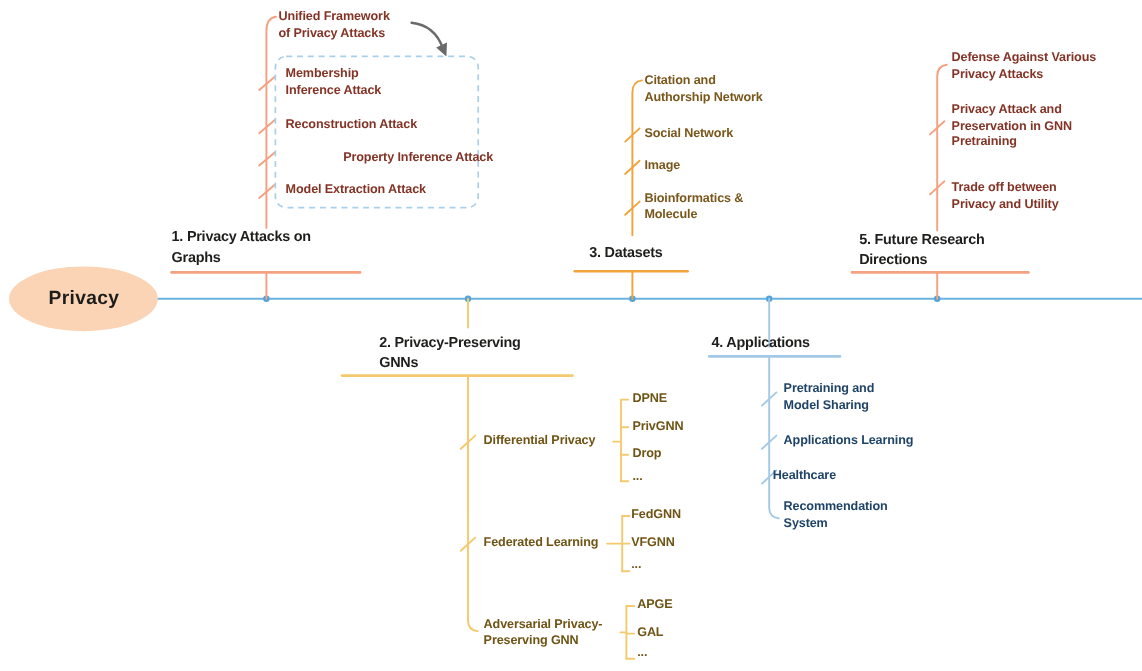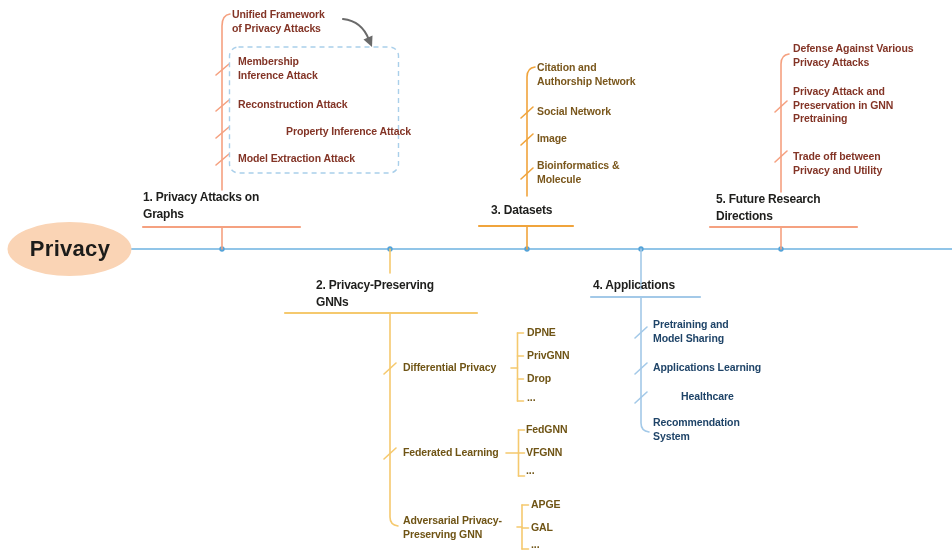--- a/index.html
+++ b/index.html
@@ -16,21 +16,21 @@
     position:absolute;font-weight:700;font-size:12px;line-height:16.5px;
     white-space:pre-line;color:#1e1e1c;letter-spacing:-0.2px;
   }
   .c-attack{color:#833426;}
   .c-data{color:#7a571c;}
   .c-gnn{color:#6f5415;}
   .c-app{color:#1f4468;}
   .root-label{
     position:absolute;left:8px;top:222px;width:124px;height:54px;
     display:flex;align-items:center;justify-content:center;
-    font-weight:700;font-size:22px;color:#1c1c1a;letter-spacing:0.3px;
+    font-weight:700;font-size:16px;color:#1c1c1a;letter-spacing:0.3px;
   }
 </style>
 </head>
 <body>
 
 <div class="stage">
 
   <svg width="952" height="559" viewBox="0 0 952 559">
 
     <line x1="131" y1="249" x2="952" y2="249" stroke="#6CB2E0" stroke-width="1.6"></line>
@@ -143,21 +143,21 @@
   <div class="lbl c-data" style="left:537px;top:61px;width:130px;">Citation and
 Authorship Network</div>
   <div class="lbl c-data" style="left:537px;top:105px;width:110px;">Social Network</div>
   <div class="lbl c-data" style="left:537px;top:132px;width:80px;">Image</div>
   <div class="lbl c-data" style="left:537px;top:159px;width:120px;">Bioinformatics &amp;
 Molecule</div>
 
   <div class="lbl c-app" style="left:653px;top:318px;width:120px;">Pretraining and
 Model Sharing</div>
   <div class="lbl c-app" style="left:653px;top:361px;width:130px;">Applications Learning</div>
-  <div class="lbl c-app" style="left:653px;top:390px;width:90px;padding-left:28px;">Healthcare</div>
+  <div class="lbl c-app" style="left:616px;top:390px;width:90px;padding-left:28px;">Healthcare</div>
   <div class="lbl c-app" style="left:653px;top:416px;width:120px;">Recommendation
 System</div>
 
   <div class="lbl c-attack" style="left:793px;top:42px;width:150px;">Defense Against Various
 Privacy Attacks</div>
   <div class="lbl c-attack" style="left:793px;top:85px;width:150px;">Privacy Attack and
 Preservation in GNN
 Pretraining</div>
   <div class="lbl c-attack" style="left:793px;top:150px;width:140px;">Trade off between
 Privacy and Utility</div>

